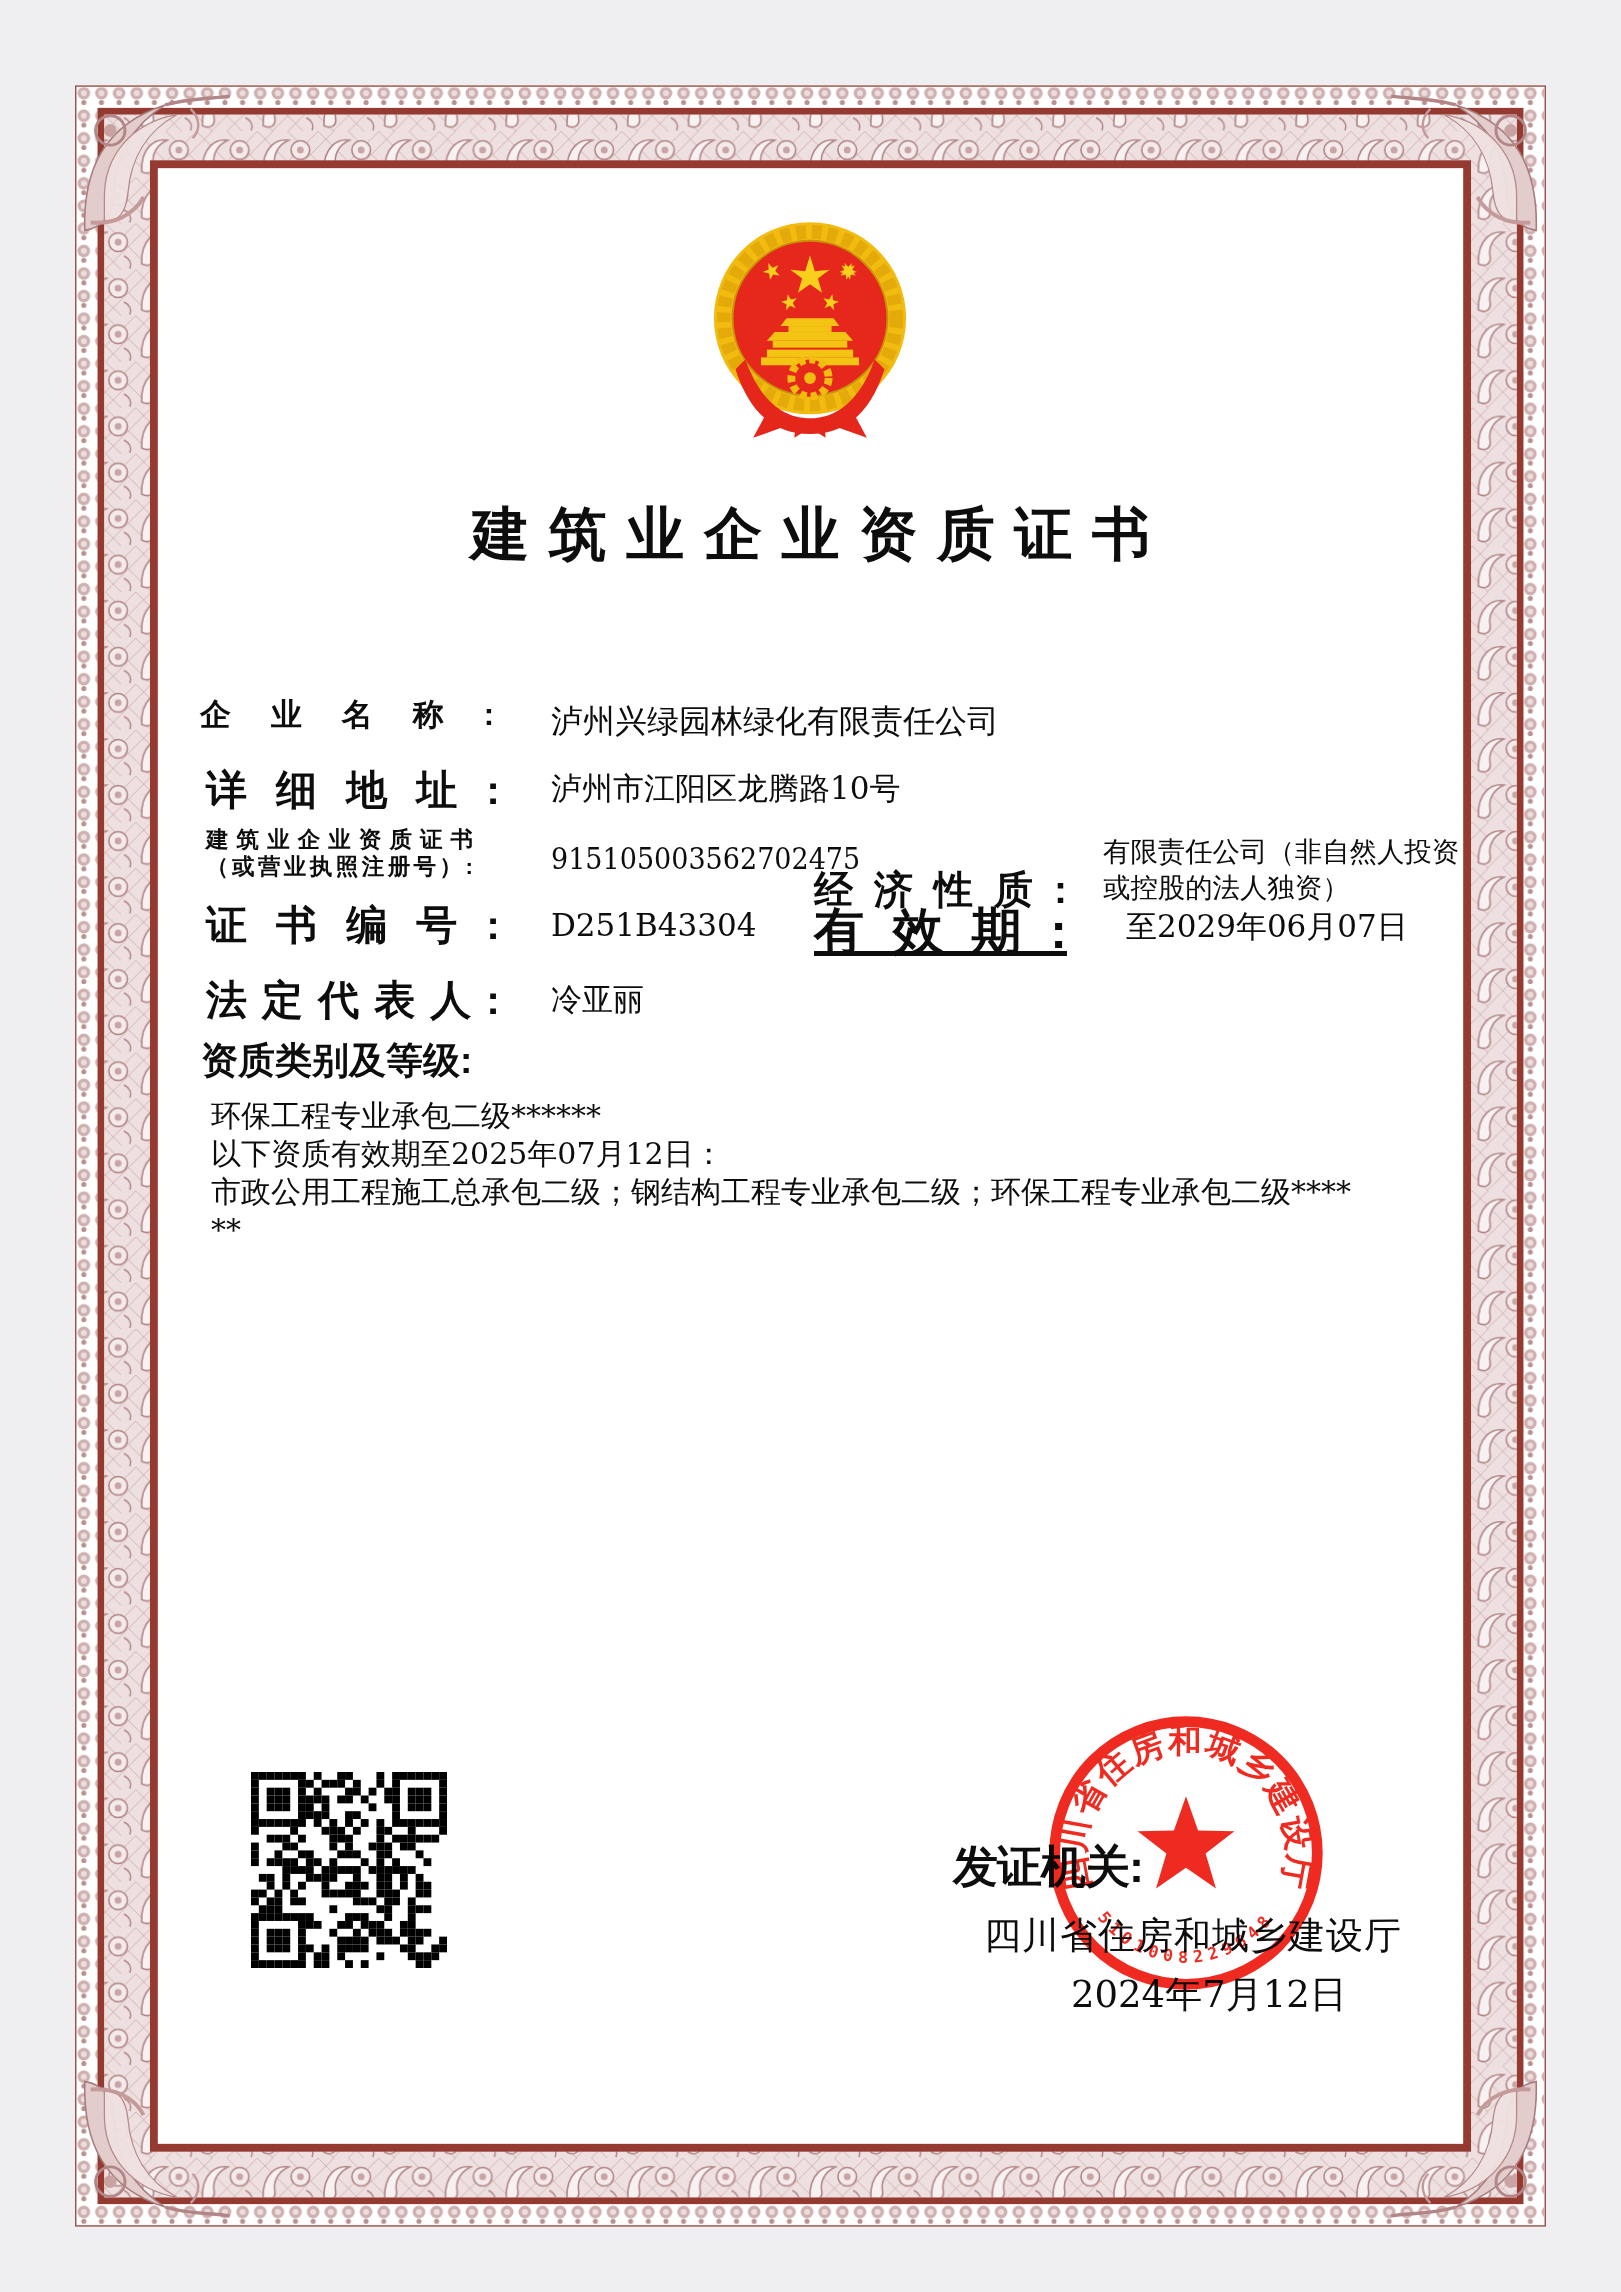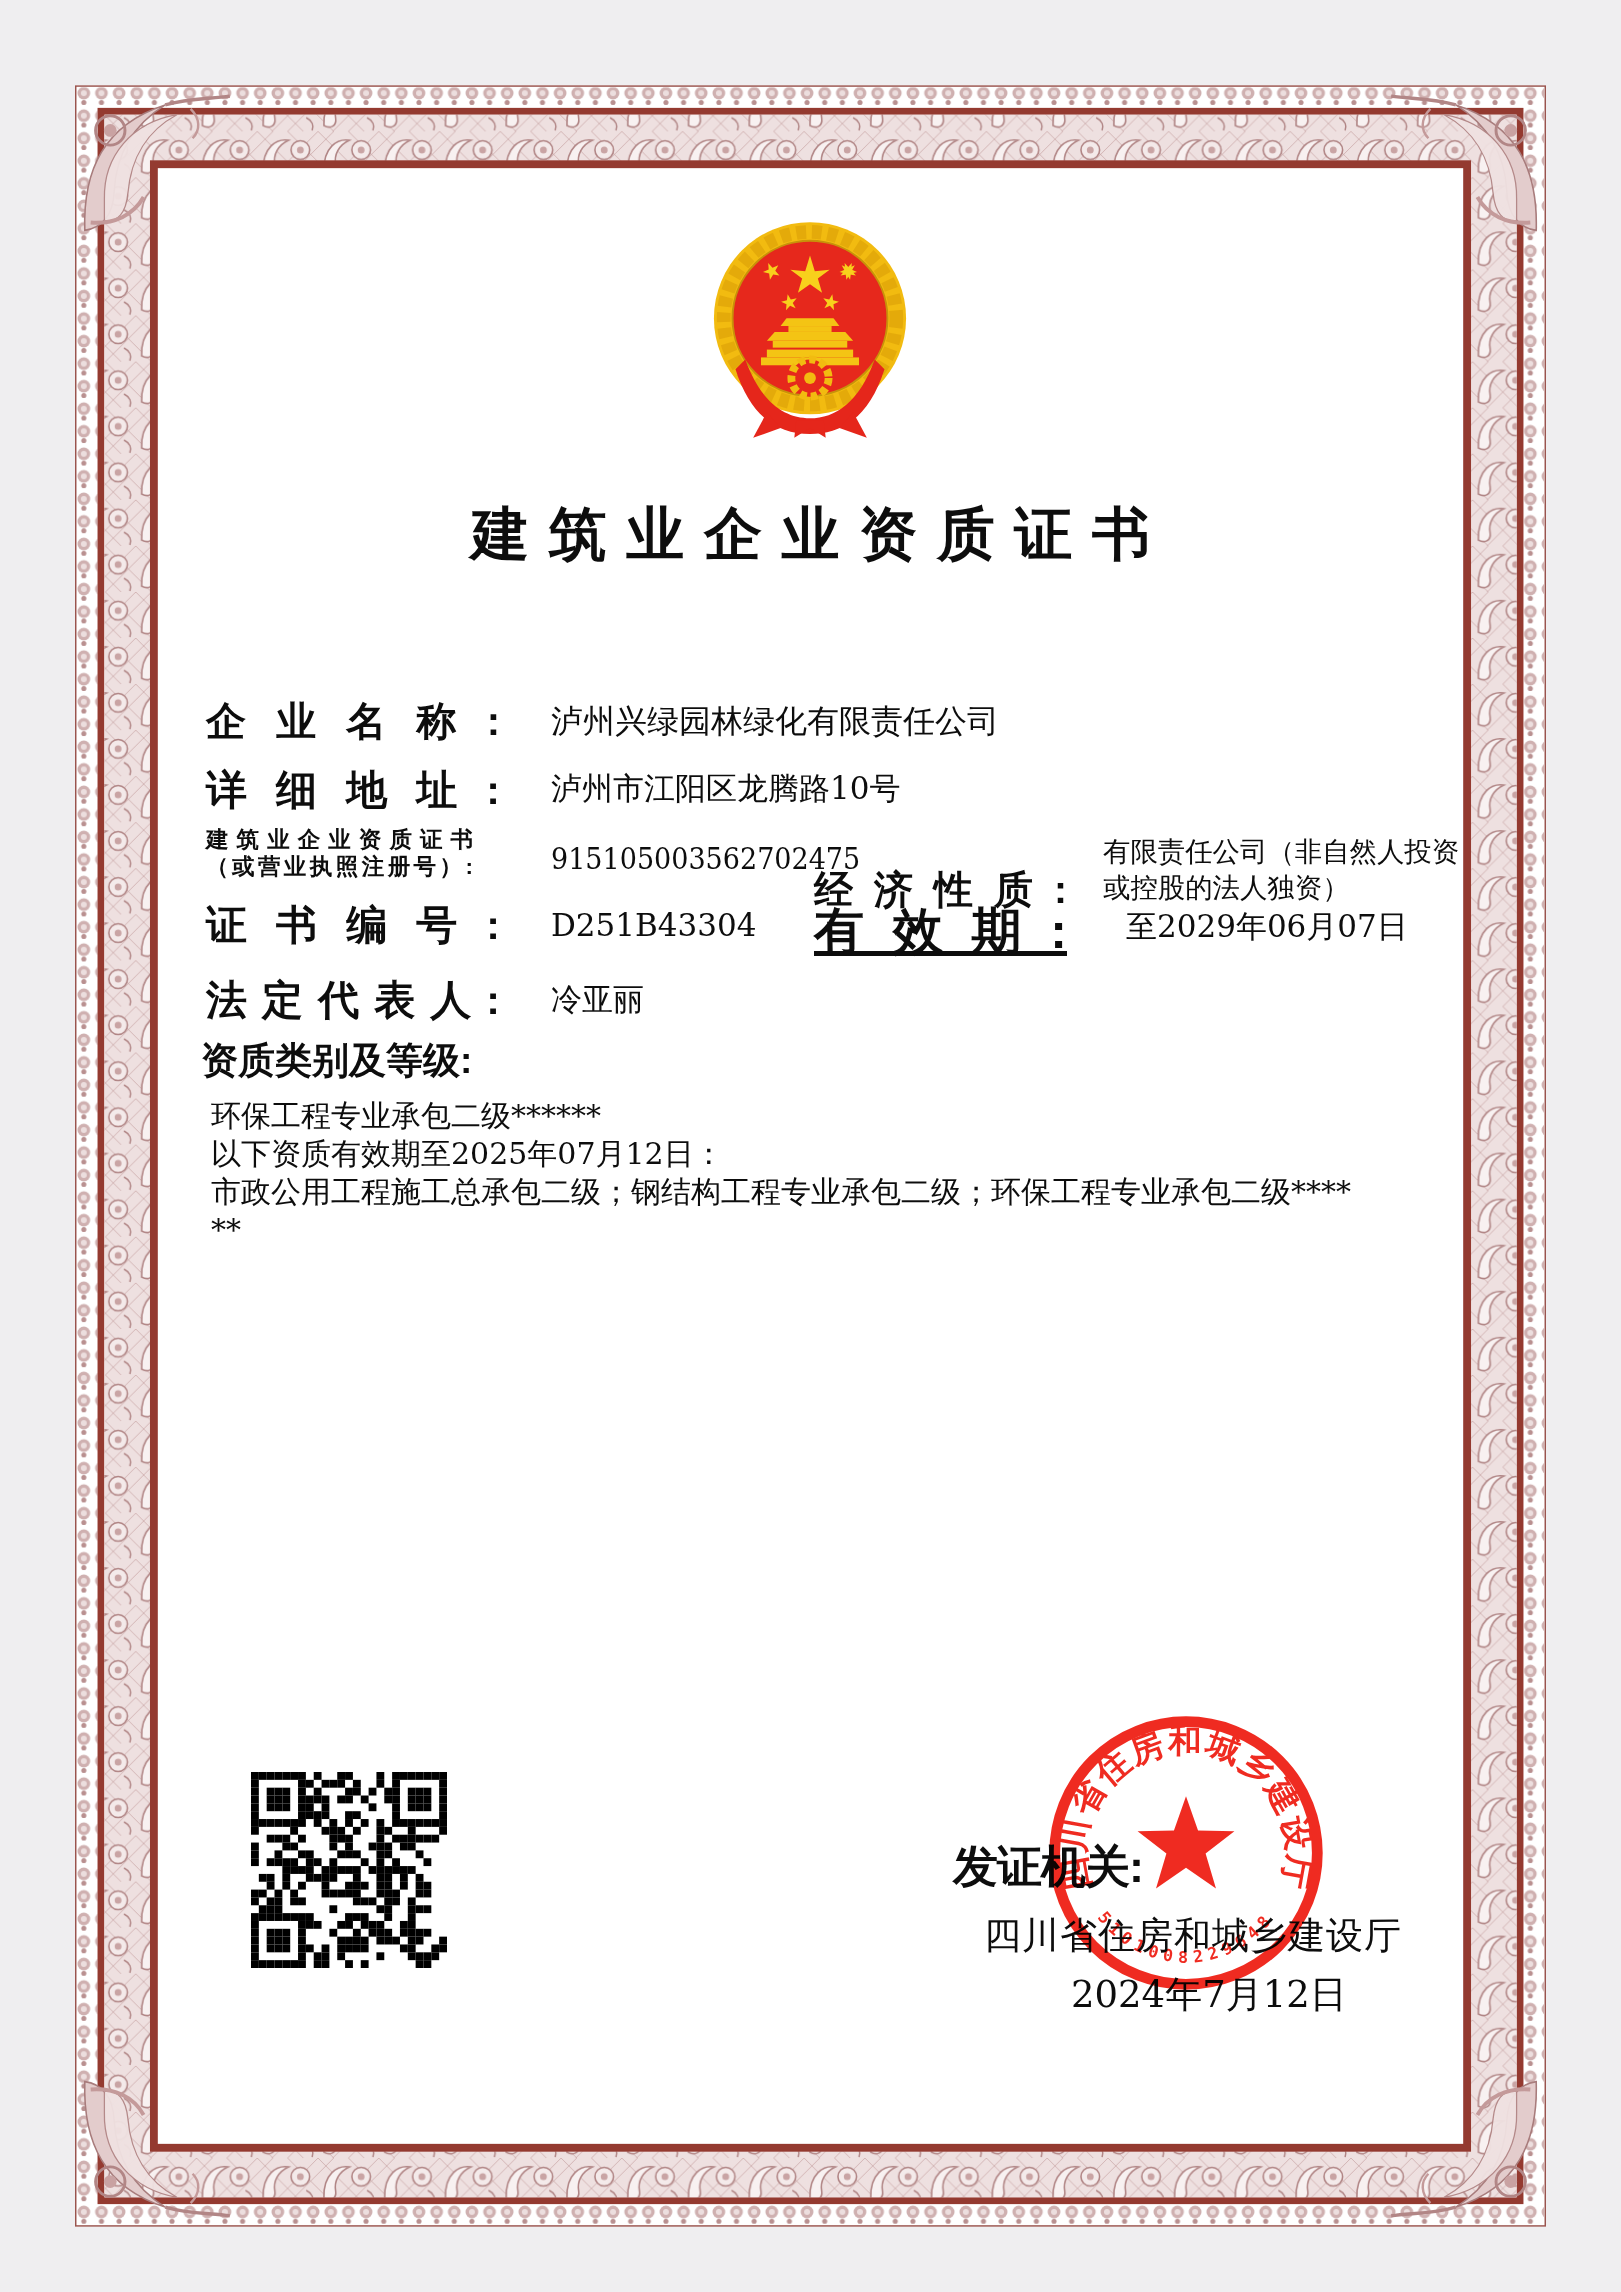--- a/index.html
+++ b/index.html
@@ -6,21 +6,21 @@
   .page{position:relative;width:1621px;height:2293px;background:#efeef0;overflow:hidden;
         font-family:"Liberation Sans",sans-serif;color:#0d0d0d;}
   .card{position:absolute;left:75px;top:85px;width:1471px;height:2142px;background:#ffffff;}
   .frame{position:absolute;left:75px;top:85px;}
   .title{position:absolute;left:0;right:0;top:496px;text-align:center;
          font-size:58px;font-weight:bold;letter-spacing:19.6px;padding-left:19.6px;
          font-family:"Liberation Sans",sans-serif;}
   .lbl{position:absolute;font-weight:bold;font-family:"Liberation Sans",sans-serif;
        text-align:justify;text-align-last:justify;white-space:normal;}
   .val{position:absolute;font-family:"DejaVu Serif","Liberation Serif",serif;}
-  #company-label{left:206px;top:694px;width:294px;font-size:40px;}
+  #company-label{left:200px;top:694px;width:294px;font-size:31px;}
   #company-value{left:551px;top:700px;font-size:32px;}
   #address-label{left:206px;top:763px;width:294px;font-size:41px;}
   #address-value{left:551px;top:768px;font-size:31px;}
   #code-label{left:206px;top:826px;width:267px;font-size:22.5px;line-height:27.4px;}
   #code-value{left:551px;top:841px;font-size:30px;transform:scaleX(.9);transform-origin:left top;white-space:nowrap;}
   #econ-label{left:814px;top:835px;width:253px;font-size:39px;margin-top:28px;}
   #econ-value{left:1103px;top:834px;font-size:27.4px;line-height:36px;width:372px;}
   #certno-label{left:206px;top:898px;width:294px;font-size:41px;}
   #certno-value{left:551px;top:907px;font-size:31px;text-align:center;}
   #valid-label{left:814px;top:898px;width:253px;font-size:50px;text-decoration:underline;}

